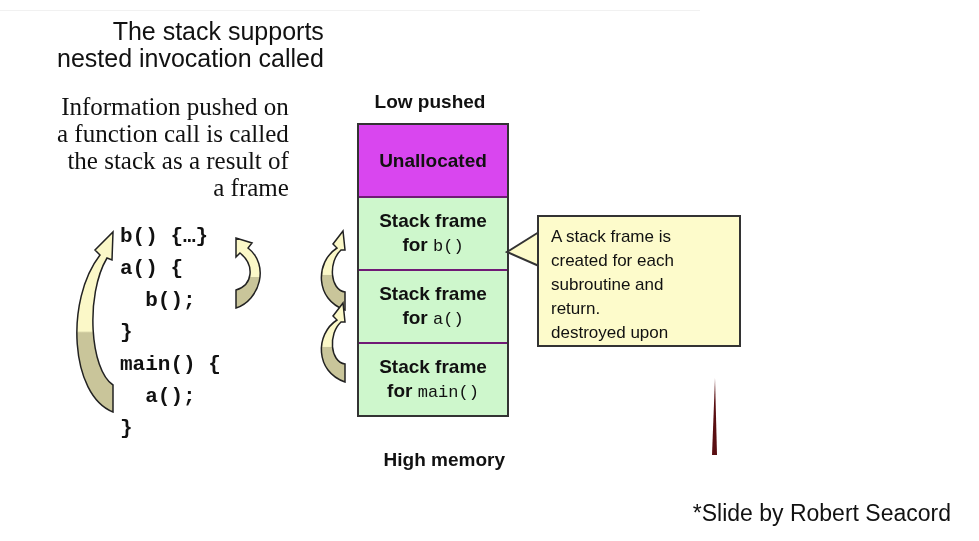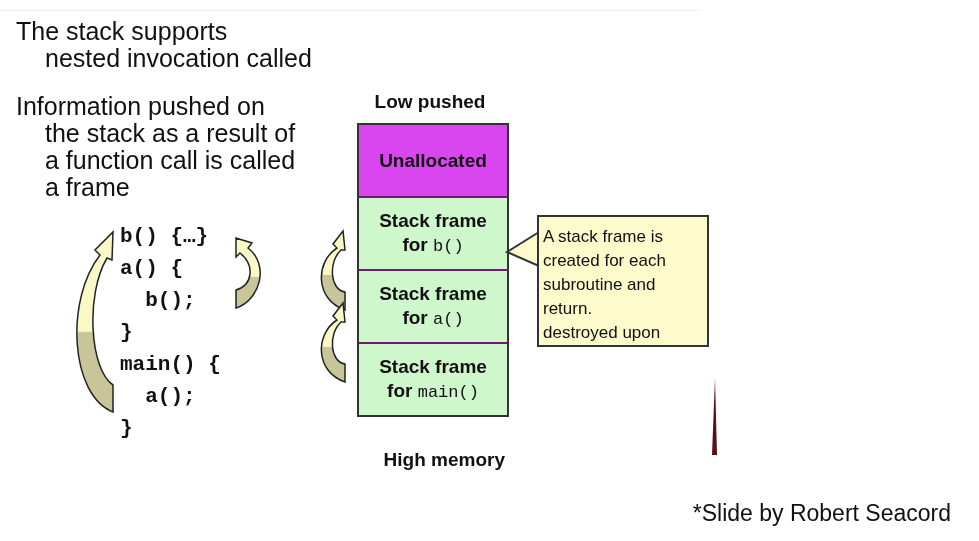--- a/index.html
+++ b/index.html
@@ -1,58 +1,58 @@
 <!DOCTYPE html>
 <html><head>
   <meta charset="utf-8">
   <style>
     html, body { margin: 0; padding: 0; }
     body {
       width: 979px; height: 541px; position: relative; overflow: hidden;
       background: #ffffff; font-family: "Liberation Sans", sans-serif; color: #111;
     }
     .topline { position: absolute; left: 0; top: 10px; width: 700px; height: 1px; background: #f1f1f1; }
-    .bullet { position: absolute; left: 16px; font-size: 25px; line-height: 27px; color: #111; }
+    .bullet { position: absolute; left: 28px; font-size: 25px; line-height: 27px; color: #111; text-align: right; }
     .bullet .cont { padding-left: 29px; display: block; }
     #b1 { top: 18px; }
-    #b2 { top: 93px; }
+    #b2 { top: 93px; font-family: Liberation Serif, serif; }
 
     .code { position: absolute; font-family: "Liberation Mono", monospace; font-weight: bold; font-size: 21px; color: #111; white-space: pre; line-height: 32px; }
 
     .mem-label { position: absolute; font-weight: bold; font-size: 19px; color: #111; width: 150px; text-align: center; left: 355px; }
     #low-mem { top: 91px; }
     #high-mem { top: 449px; text-align: right; }
 
     .stack { position: absolute; left: 357px; top: 123px; width: 148px; border: 2px solid #333; }
     .cell { border-top: 2px solid #701a75; height: 71px; display: flex; flex-direction: column; align-items: center; justify-content: center; font-weight: bold; font-size: 19px; line-height: 24px; text-align: center; }
     .cell:first-child { border-top: none; }
     .cell.unalloc { background: #d946ef; }
     .cell.frame { background: #cef7cc; }
     .cell .mono { font-family: "Liberation Mono", monospace; font-weight: normal; font-size: 17px; }
 
-    .callout { position: absolute; left: 537px; top: 215px; width: 172px; height: 132px; background: #fdfbcb; border: 2px solid #333; box-sizing: border-box; padding: 8px 4px; font-size: 17px; line-height: 24px; color: #111; }
+    .callout { position: absolute; left: 537px; top: 215px; width: 204px; height: 132px; background: #fdfbcb; border: 2px solid #333; box-sizing: border-box; padding: 8px 12px; font-size: 17px; line-height: 24px; color: #111; }
     .callout-tail { position: absolute; left: 505px; top: 228px; }
 
     .credit { position: absolute; right: 28px; top: 500px; font-size: 23px; color: #111; }
 
     svg.arrows { position: absolute; left: 0; top: 0; }
   </style>
 </head>
 <body>
 
 <div class="topline"></div>
 
 <div class="bullet" id="b1">
   <span>The stack supports</span>
   <span class="cont">nested invocation called</span>
 </div>
 <div class="bullet" id="b2">
   <span>Information pushed on</span>
+  <span class="cont">a function call is called</span>
   <span class="cont">the stack as a result of</span>
-  <span class="cont">a function call is called</span>
   <span class="cont">a frame</span>
 </div>
 
 <div class="code" style="left:120px; top:221px;">b() {…}</div>
 <div class="code" style="left:120px; top:253px;">a() {</div>
 <div class="code" style="left:120px; top:285px;">  b();</div>
 <div class="code" style="left:120px; top:317px;">}</div>
 <div class="code" style="left:120px; top:349px;">main() {</div>
 <div class="code" style="left:120px; top:381px;">  a();</div>
 <div class="code" style="left:120px; top:413px;">}</div>

